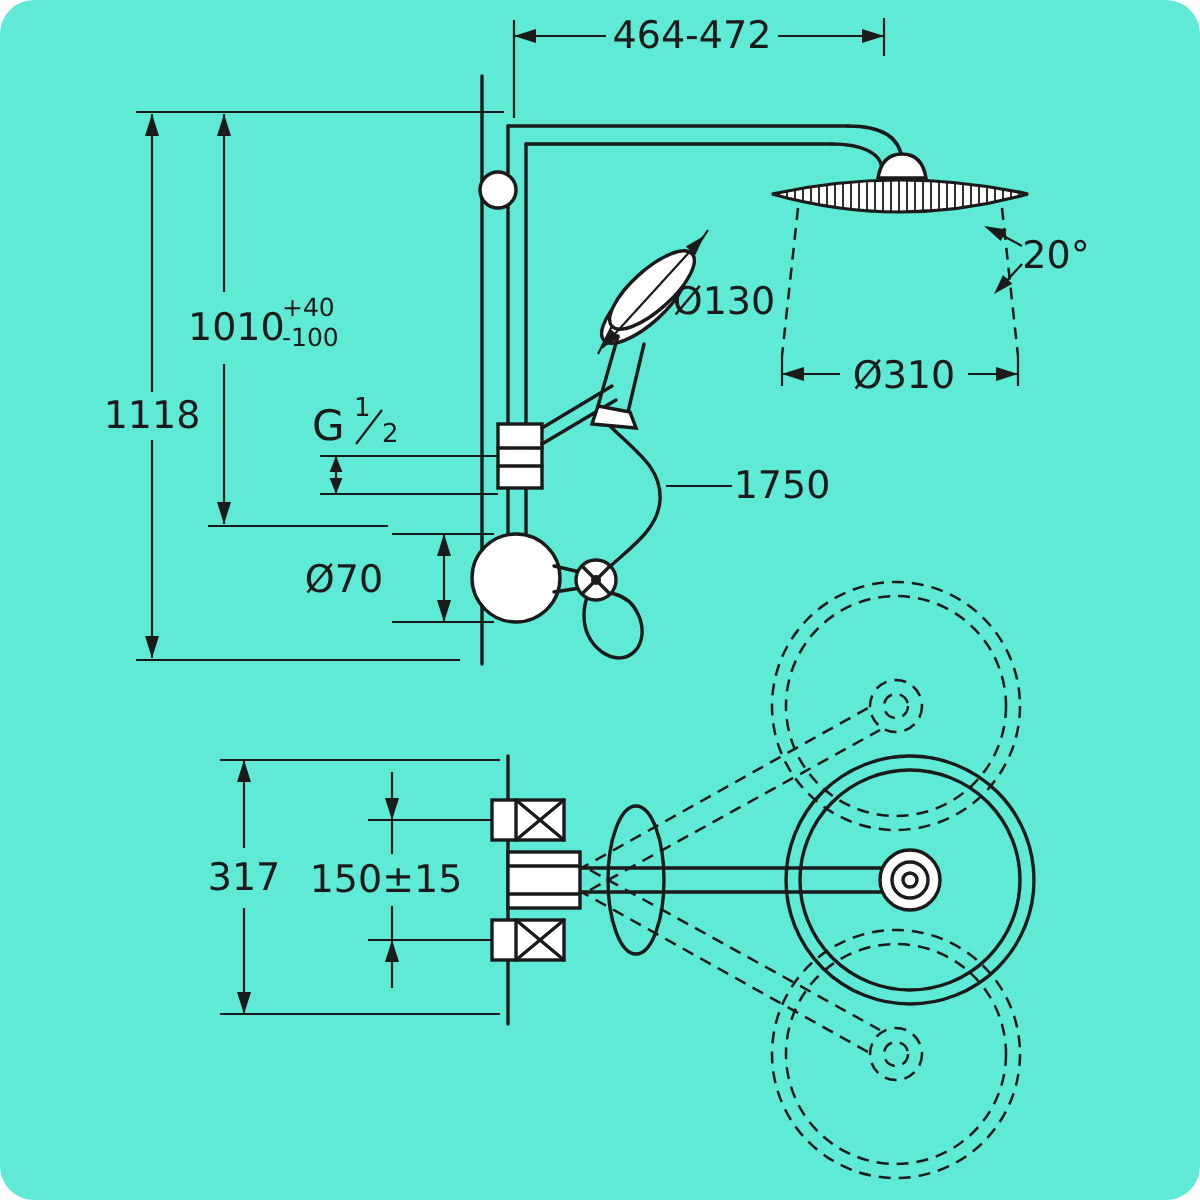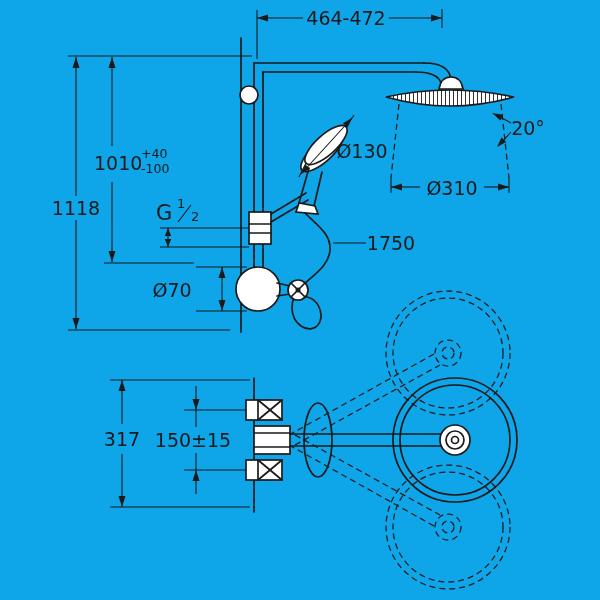--- a/index.html
+++ b/index.html
@@ -1,18 +1,19 @@
 <!DOCTYPE html>
 <html><head>
 <meta charset="utf-8">
 <style>
   html,body{margin:0;padding:0;background:#ffffff;}
   .canvas{
-    position:relative;width:600px;height:600px;background:#0ea5e9;
+    position:relative;width:600px;height:600px;background:#5eead4;
     font-family:"DejaVu Sans", sans-serif;
+    border-radius:17px;
   }
   svg{display:block;}
   text{fill:#1a1a1a;font-family:"DejaVu Sans", sans-serif;}
   .obj{stroke:#1a1a1a;stroke-width:1.7;fill:none;stroke-linecap:round;}
   .objf{stroke:#1a1a1a;stroke-width:1.7;fill:#ffffff;}
   .dim{stroke:#1a1a1a;stroke-width:1.1;fill:none;}
   .dash{stroke:#1a1a1a;stroke-width:1.25;fill:none;stroke-dasharray:6 4;}
   .arr{fill:#1a1a1a;stroke:none;}
   .lbl{font-size:19px;}
   .lblm{text-anchor:middle;dominant-baseline:central;}

